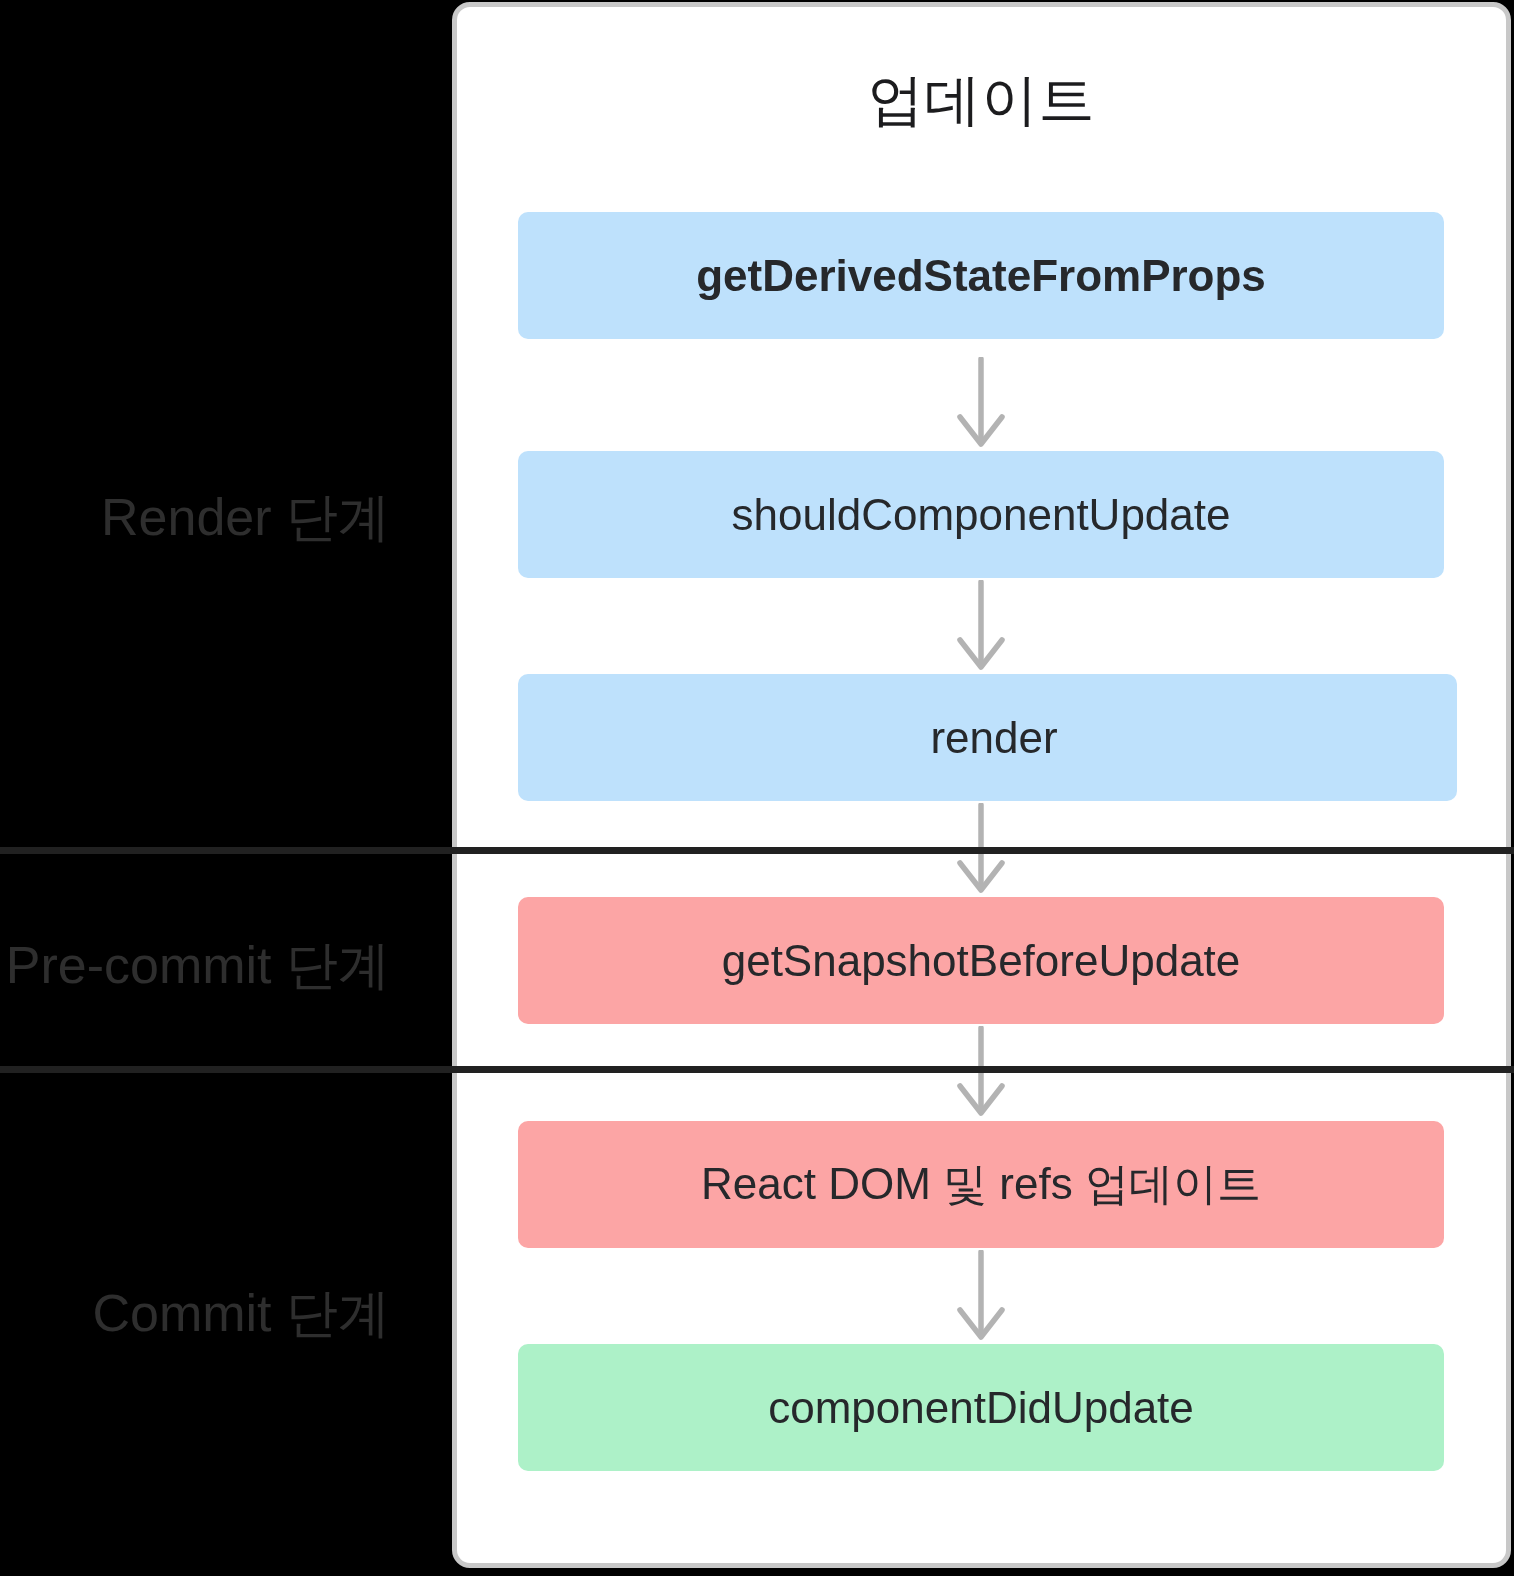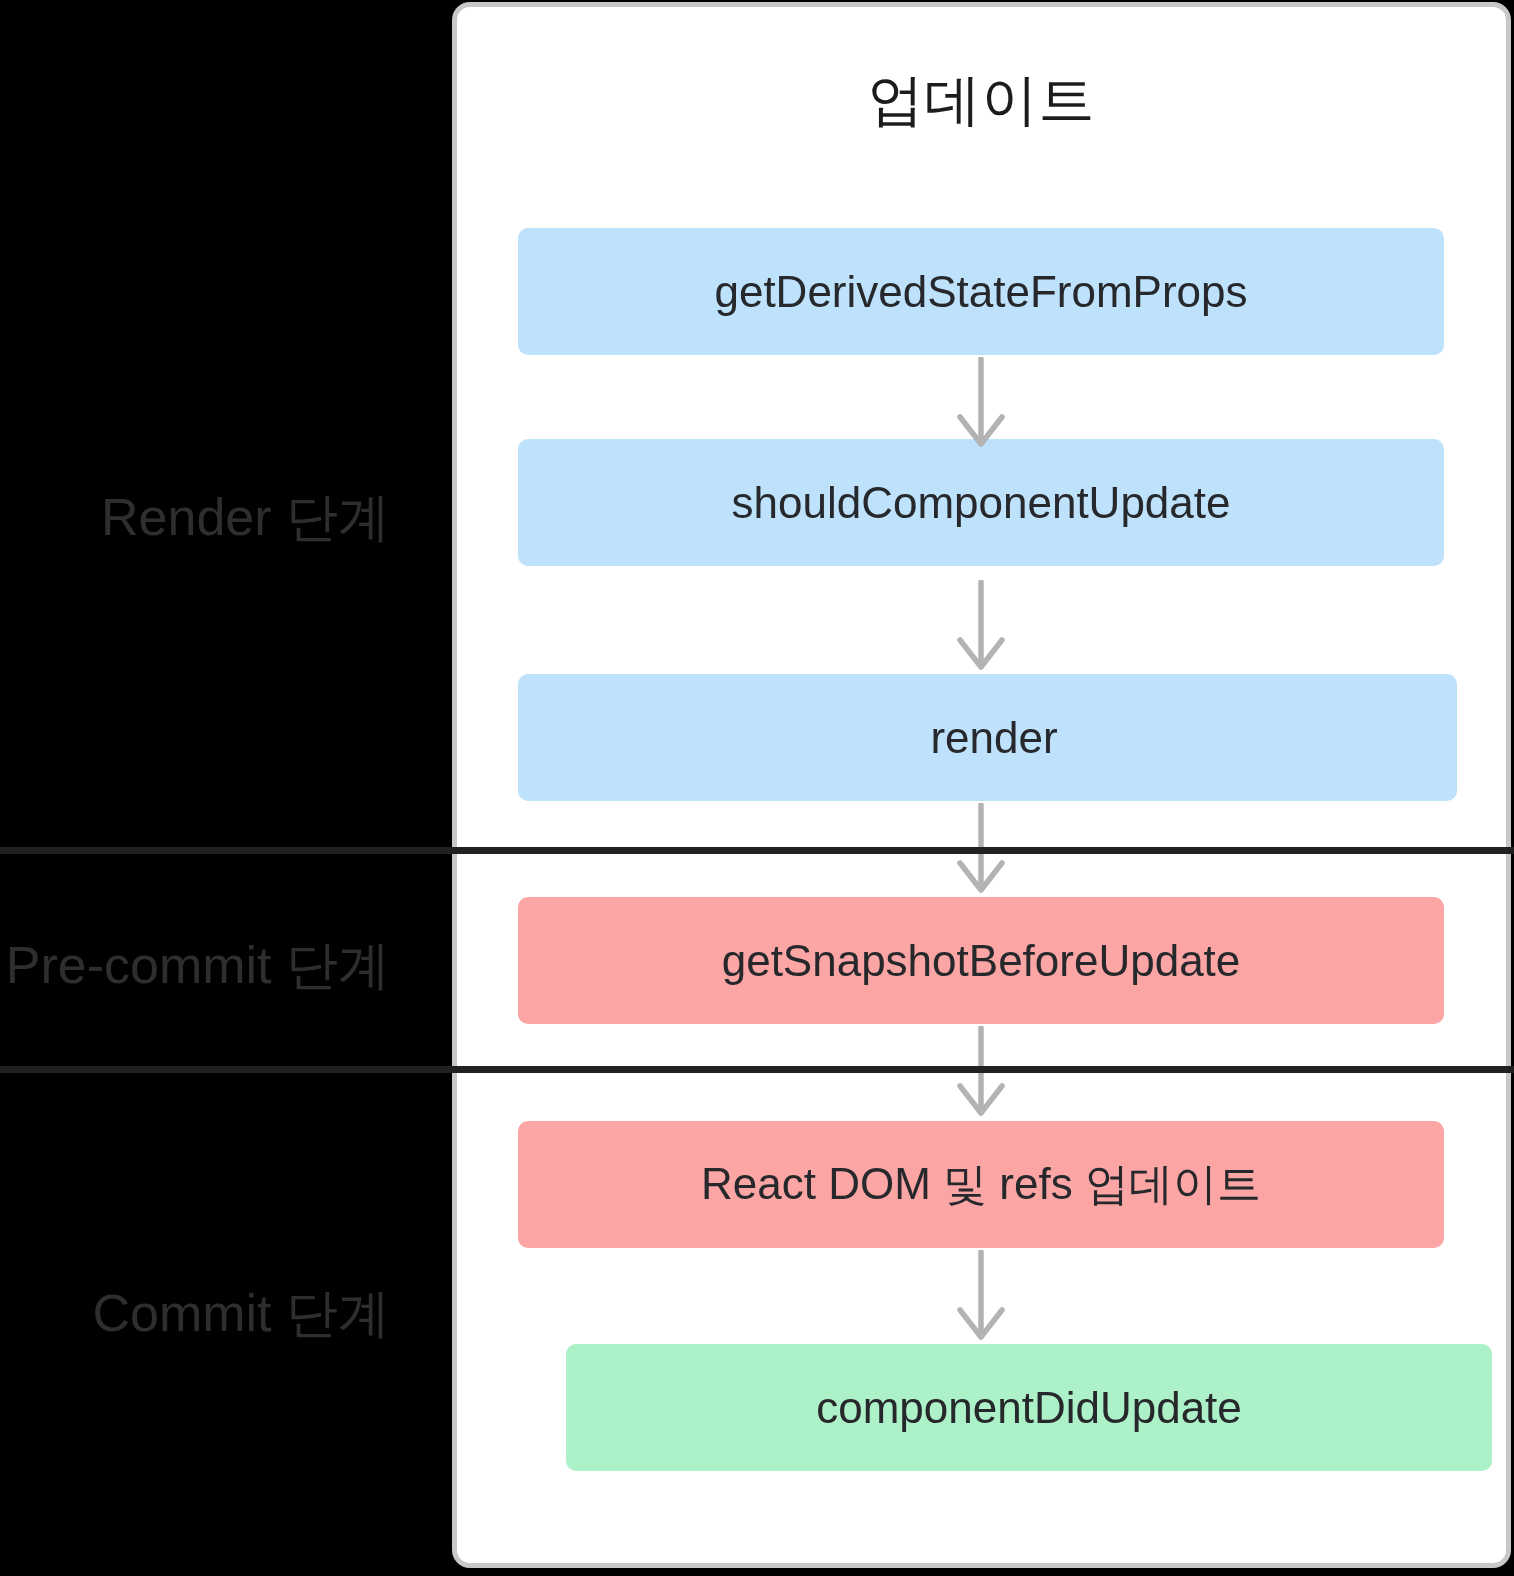--- a/index.html
+++ b/index.html
@@ -63,21 +63,21 @@
     align-items: center;
     justify-content: center;
     font-size: 44px;
     font-weight: 400;
     color: #26282b;
     z-index: 2;
     white-space: nowrap;
   }
   .node.blue   { background: #bee1fc; }
   .node.orange { background: #fca5a5; }
-  .node.green  { background: #adf1c8; margin-left: 48px; }
+  .node.green  { background: #adf1c8; }
   .arrow {
     position: absolute;
     left: 951px;
     width: 60px;
     height: 92px;
     z-index: 2;
   }
   .divider {
     position: absolute;
     left: 0;
@@ -93,23 +93,23 @@
 <div class="stage">
 
   <div class="card"></div>
 
   <div class="diagram-title">업데이트</div>
 
   <div class="phase-label" style="top:491px;">Render 단계</div>
   <div class="phase-label" style="top:939px;">Pre-commit 단계</div>
   <div class="phase-label" style="top:1287px;">Commit 단계</div>
 
-  <div class="node blue" style="top:228px;">getDerivedStateFromProps</div>
+  <div class="node blue" style="top:212px;font-weight:bold;">getDerivedStateFromProps</div>
 
-  <div class="node blue" style="top:439px;">shouldComponentUpdate</div>
+  <div class="node blue" style="top:451px;">shouldComponentUpdate</div>
 
   <div class="node blue" style="top:674px;padding-left:13px;">render</div>
 
   <div class="node orange" style="top:897px;">getSnapshotBeforeUpdate</div>
 
   <div class="node orange" style="top:1121px;">React DOM 및 refs 업데이트</div>
 
   <div class="node green" style="top:1344px;">componentDidUpdate</div>
 
   <svg class="arrow" style="top:357px;" viewBox="0 0 60 92">

